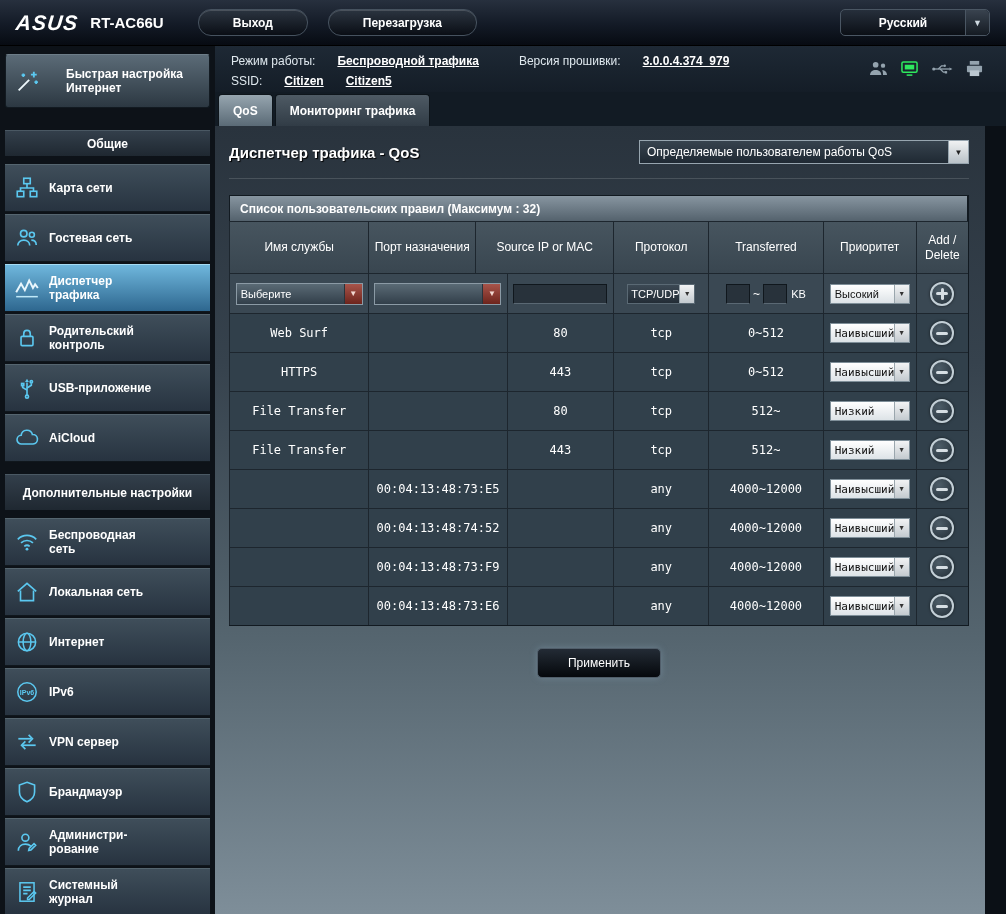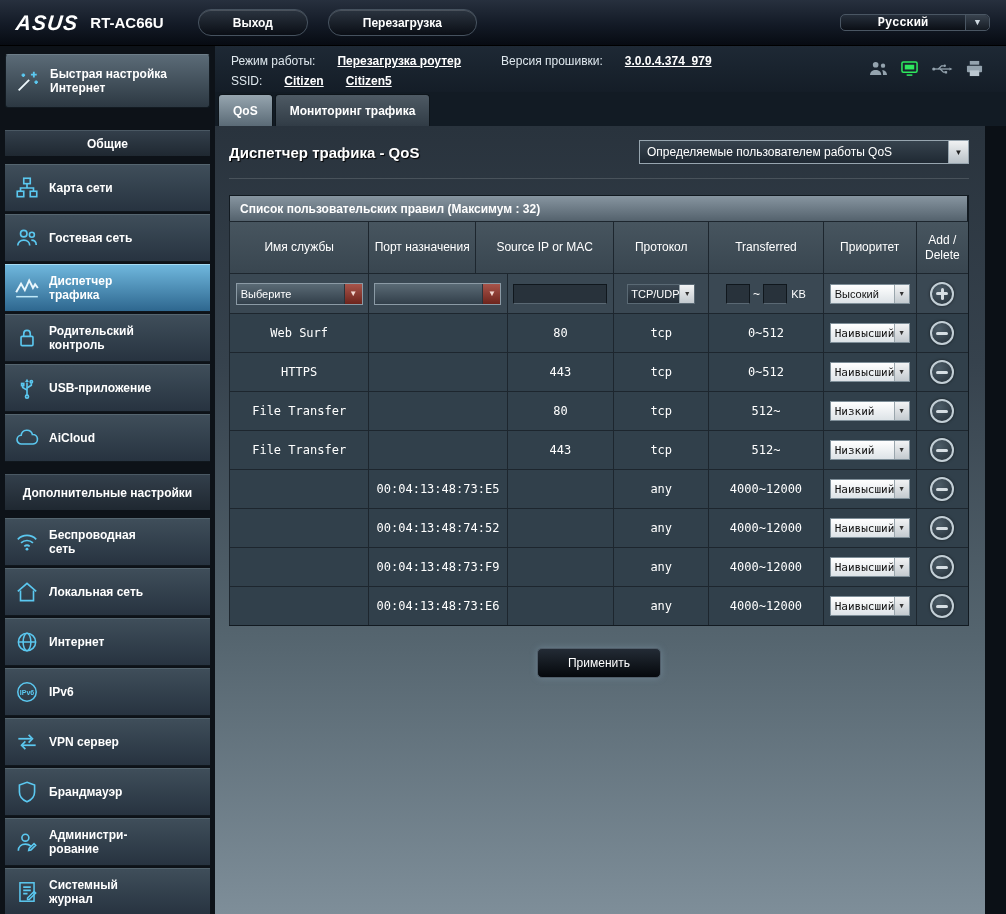--- a/index.html
+++ b/index.html
@@ -9,33 +9,33 @@
   
   .topbar { height:46px; display:flex; align-items:center; padding:0 16px;
     background:linear-gradient(180deg,#27303e 0%,#131a26 55%,#070b12 100%);
     border-bottom:1px solid #000; }
   .logo { color:#fff; font-size:21px; font-weight:bold; font-style:italic; letter-spacing:1px; transform:skewX(-6deg); display:inline-block; }
   .model { color:#fff; font-size:15px; font-weight:bold; margin-left:12px; }
   .pill { margin-left:34px; height:27px; padding:0 34px; border-radius:13px; color:#fff; font-weight:bold; font-size:12px;
     background:linear-gradient(180deg,#2b3440,#0a0e15); border:1px solid #46525f;
     box-shadow:inset 0 1px 0 rgba(255,255,255,.15); cursor:pointer; display:flex; align-items:center; }
   .pill + .pill { margin-left:20px; }
-  .lang { margin-left:auto; width:150px; height:17px; display:flex; align-items:center; border-radius:5px;
-    border:1px solid #4a5663; background:linear-gradient(180deg,#262f3b,#0b0f16); cursor:pointer;font-family:Liberation Mono, monospace; }
+  .lang { margin-left:auto; width:150px; height:27px; display:flex; align-items:center; border-radius:5px;
+    border:1px solid #4a5663; background:linear-gradient(180deg,#262f3b,#0b0f16); cursor:pointer; }
   .lang-t { flex:1; text-align:center; color:#fff; font-weight:bold; font-size:12px; }
   .lang-a { width:24px; height:100%; border-left:1px solid #4a5663; border-radius:0 5px 5px 0; display:flex; align-items:center; justify-content:center;
     color:#cfd9e0; font-size:9px; background:linear-gradient(180deg,#39434f,#151b23); }
 
   
   .body-row { display:flex; height:868px; }
   .sidebar { width:215px; background:#0d1218; padding:8px 5px 0 5px; flex-shrink:0; }
   .main { flex:1; display:flex; flex-direction:column; background:#0b1016; }
 
   
-  .quick { height:54px; display:flex; align-items:center; gap:6px; padding:0 6px; margin-bottom:22px; cursor:pointer;
+  .quick { height:54px; display:flex; align-items:center; gap:22px; padding:0 6px; margin-bottom:22px; cursor:pointer;
     background:linear-gradient(180deg,#5b6b77,#2c3842); border:1px solid #121a21; border-top-color:#6d7d88; border-radius:3px; }
   .sitem { height:48px; margin-bottom:2px; display:flex; align-items:center; gap:6px; padding:0 6px; cursor:pointer;
     background:linear-gradient(180deg,#3f4e5a,#273340); border-top:1px solid #55656f; border-bottom:1px solid #10171d; }
   .sitem.active { background:linear-gradient(180deg,#6fb7dd,#2e678f); border-top-color:#a5dcf4; }
   .sicon { width:32px; display:flex; justify-content:center; flex-shrink:0; }
   .slabel { color:#fff; font-weight:bold; font-size:12px; line-height:14px; width:110px; }
   .quick .slabel { width:132px; }
   .ssection { height:26px; display:flex; align-items:center; justify-content:center; text-align:center; color:#fff; font-weight:bold; font-size:12px;
     background:linear-gradient(180deg,#333f4b,#1f2831); border-top:1px solid #4a5863; margin-bottom:8px; line-height:14px; }
   .ssection.tall { height:36px; margin-top:12px; }
@@ -325,21 +325,21 @@
         </span>
         <span class="slabel">Системный журнал</span>
       </div>
     </div>
 
     <div class="main">
 
       <div class="info-header">
         <div class="irow">
           <span>Режим работы:</span>
-          <span class="link">Перезагрузка роутер</span>
+          <span class="link">Беспроводной трафика</span>
           <span class="fwgap">Версия прошивки:</span>
           <span class="link">3.0.0.4.374_979</span>
         </div>
         <div class="irow">
           <span>SSID:</span>
           <span class="link">Citizen</span>
           <span class="link">Citizen5</span>
         </div>
         <div class="status-icons">
           <span>

